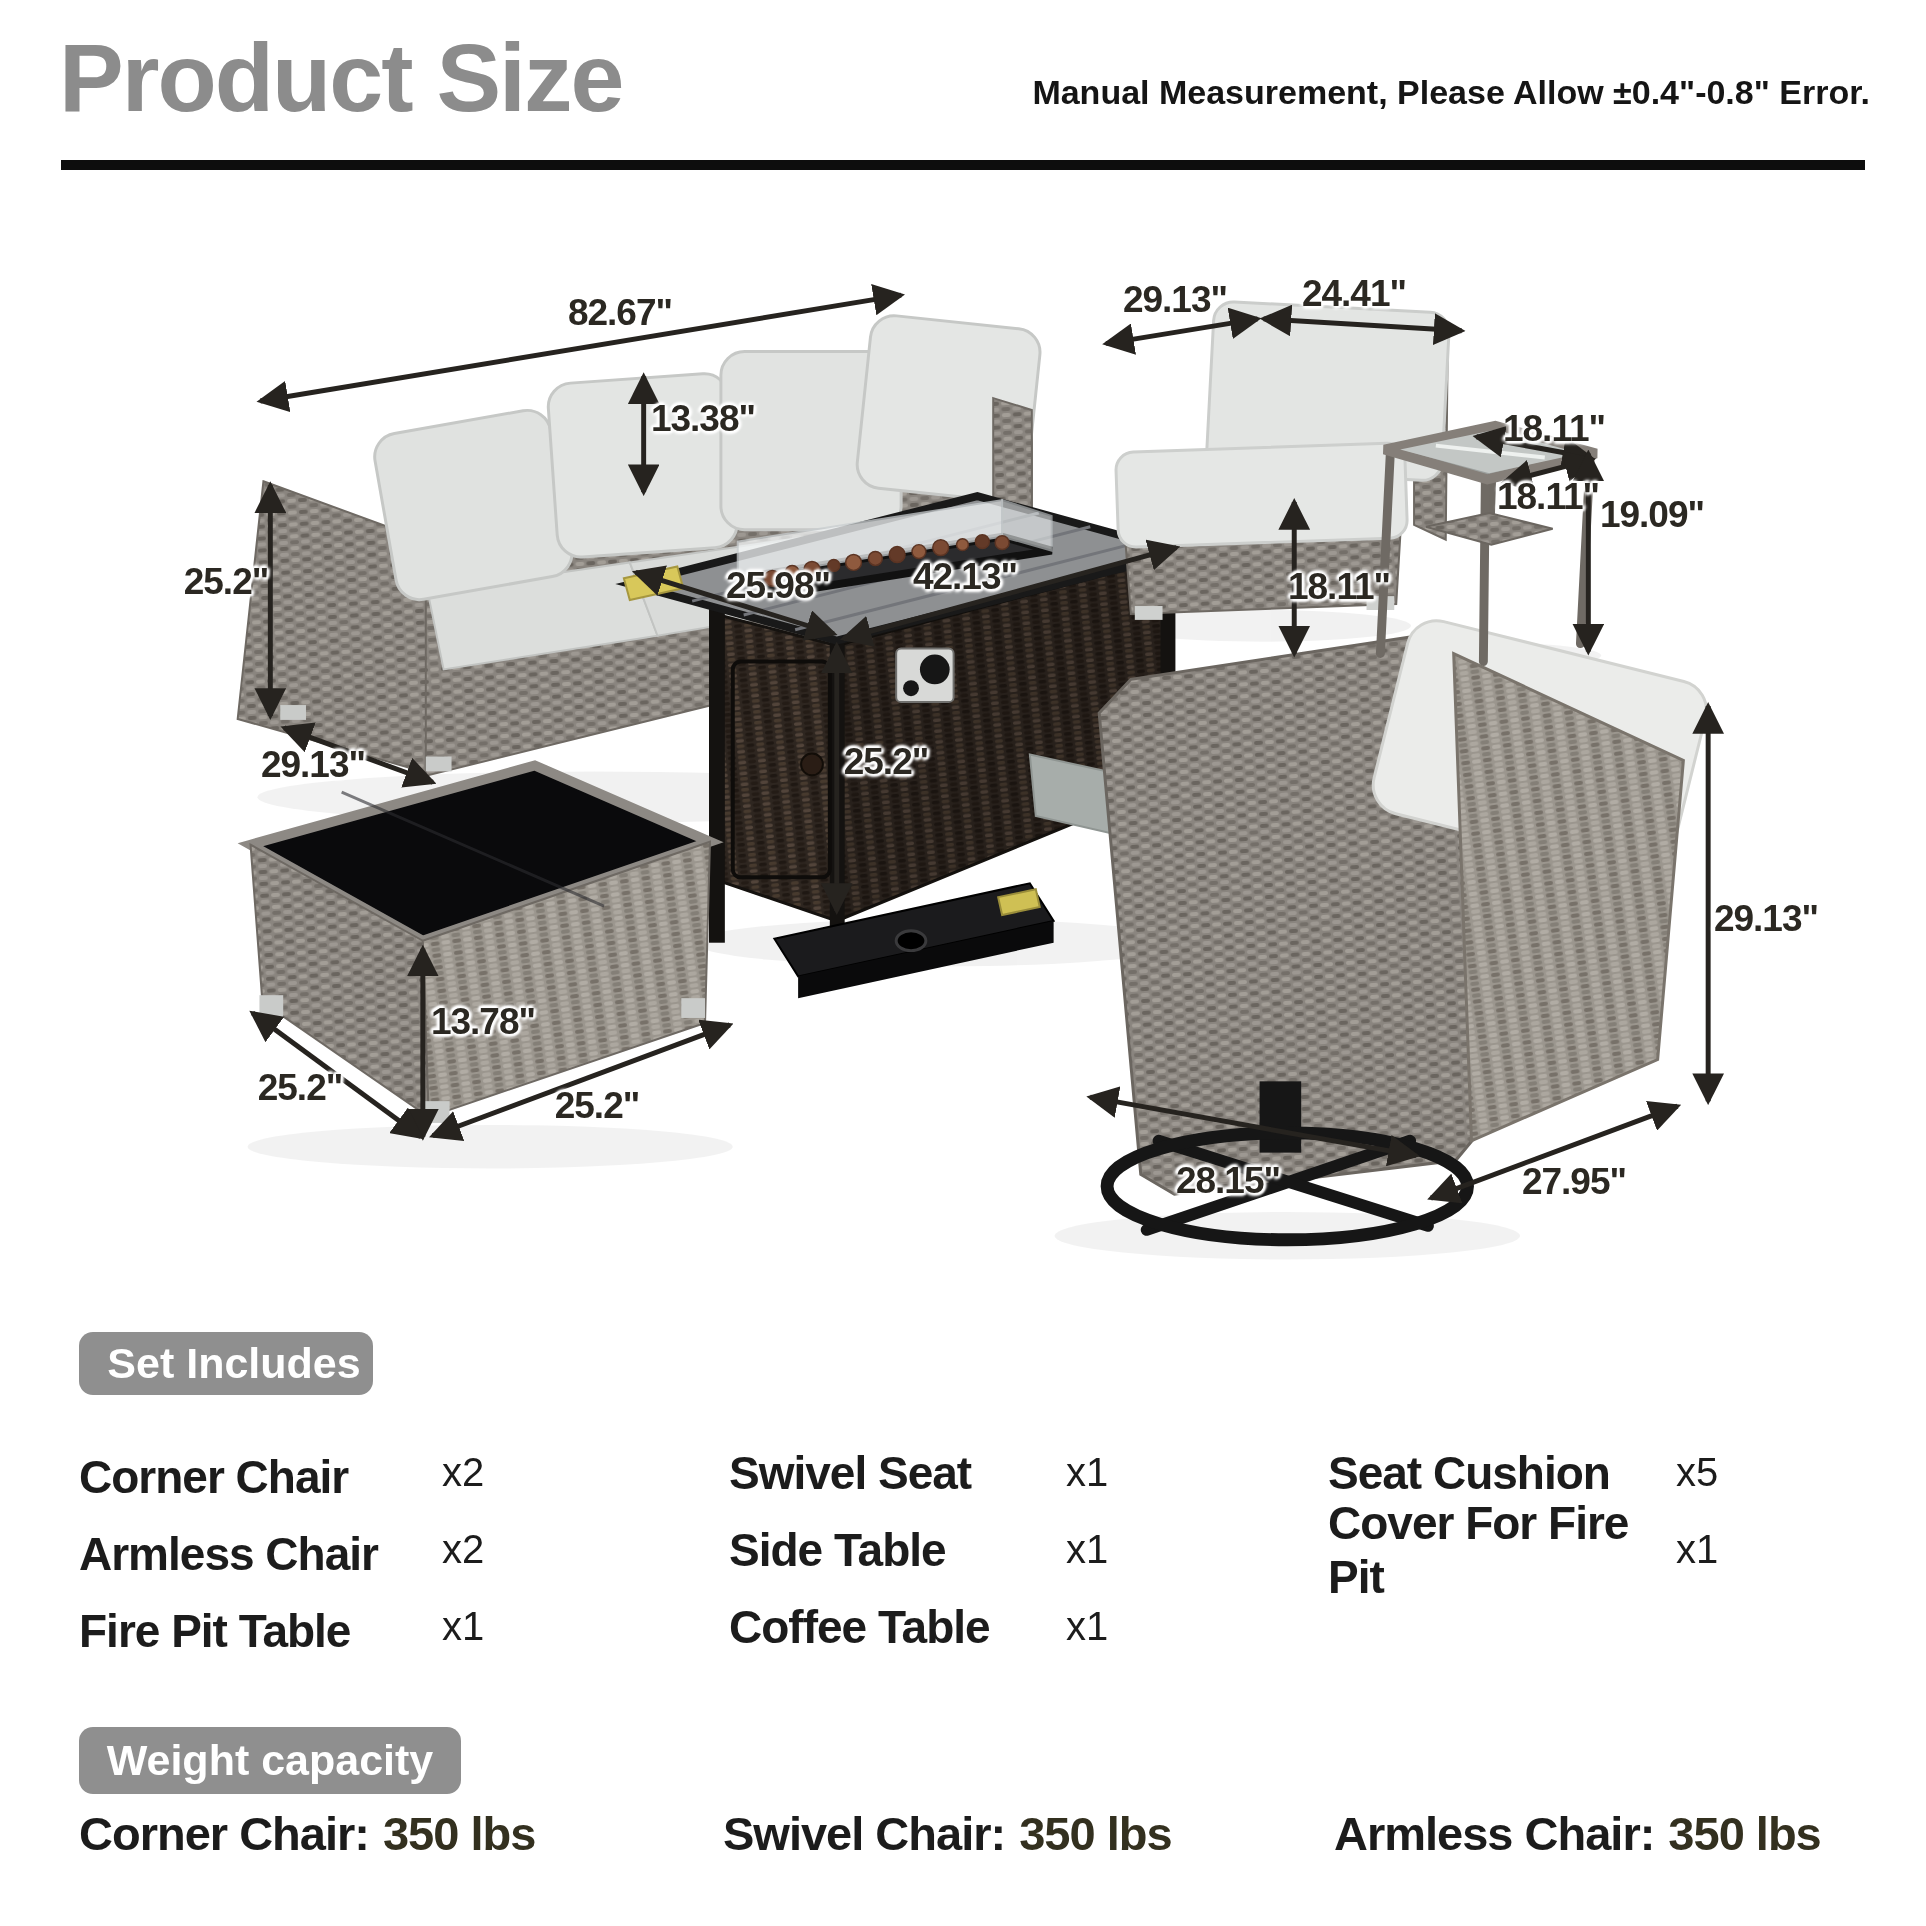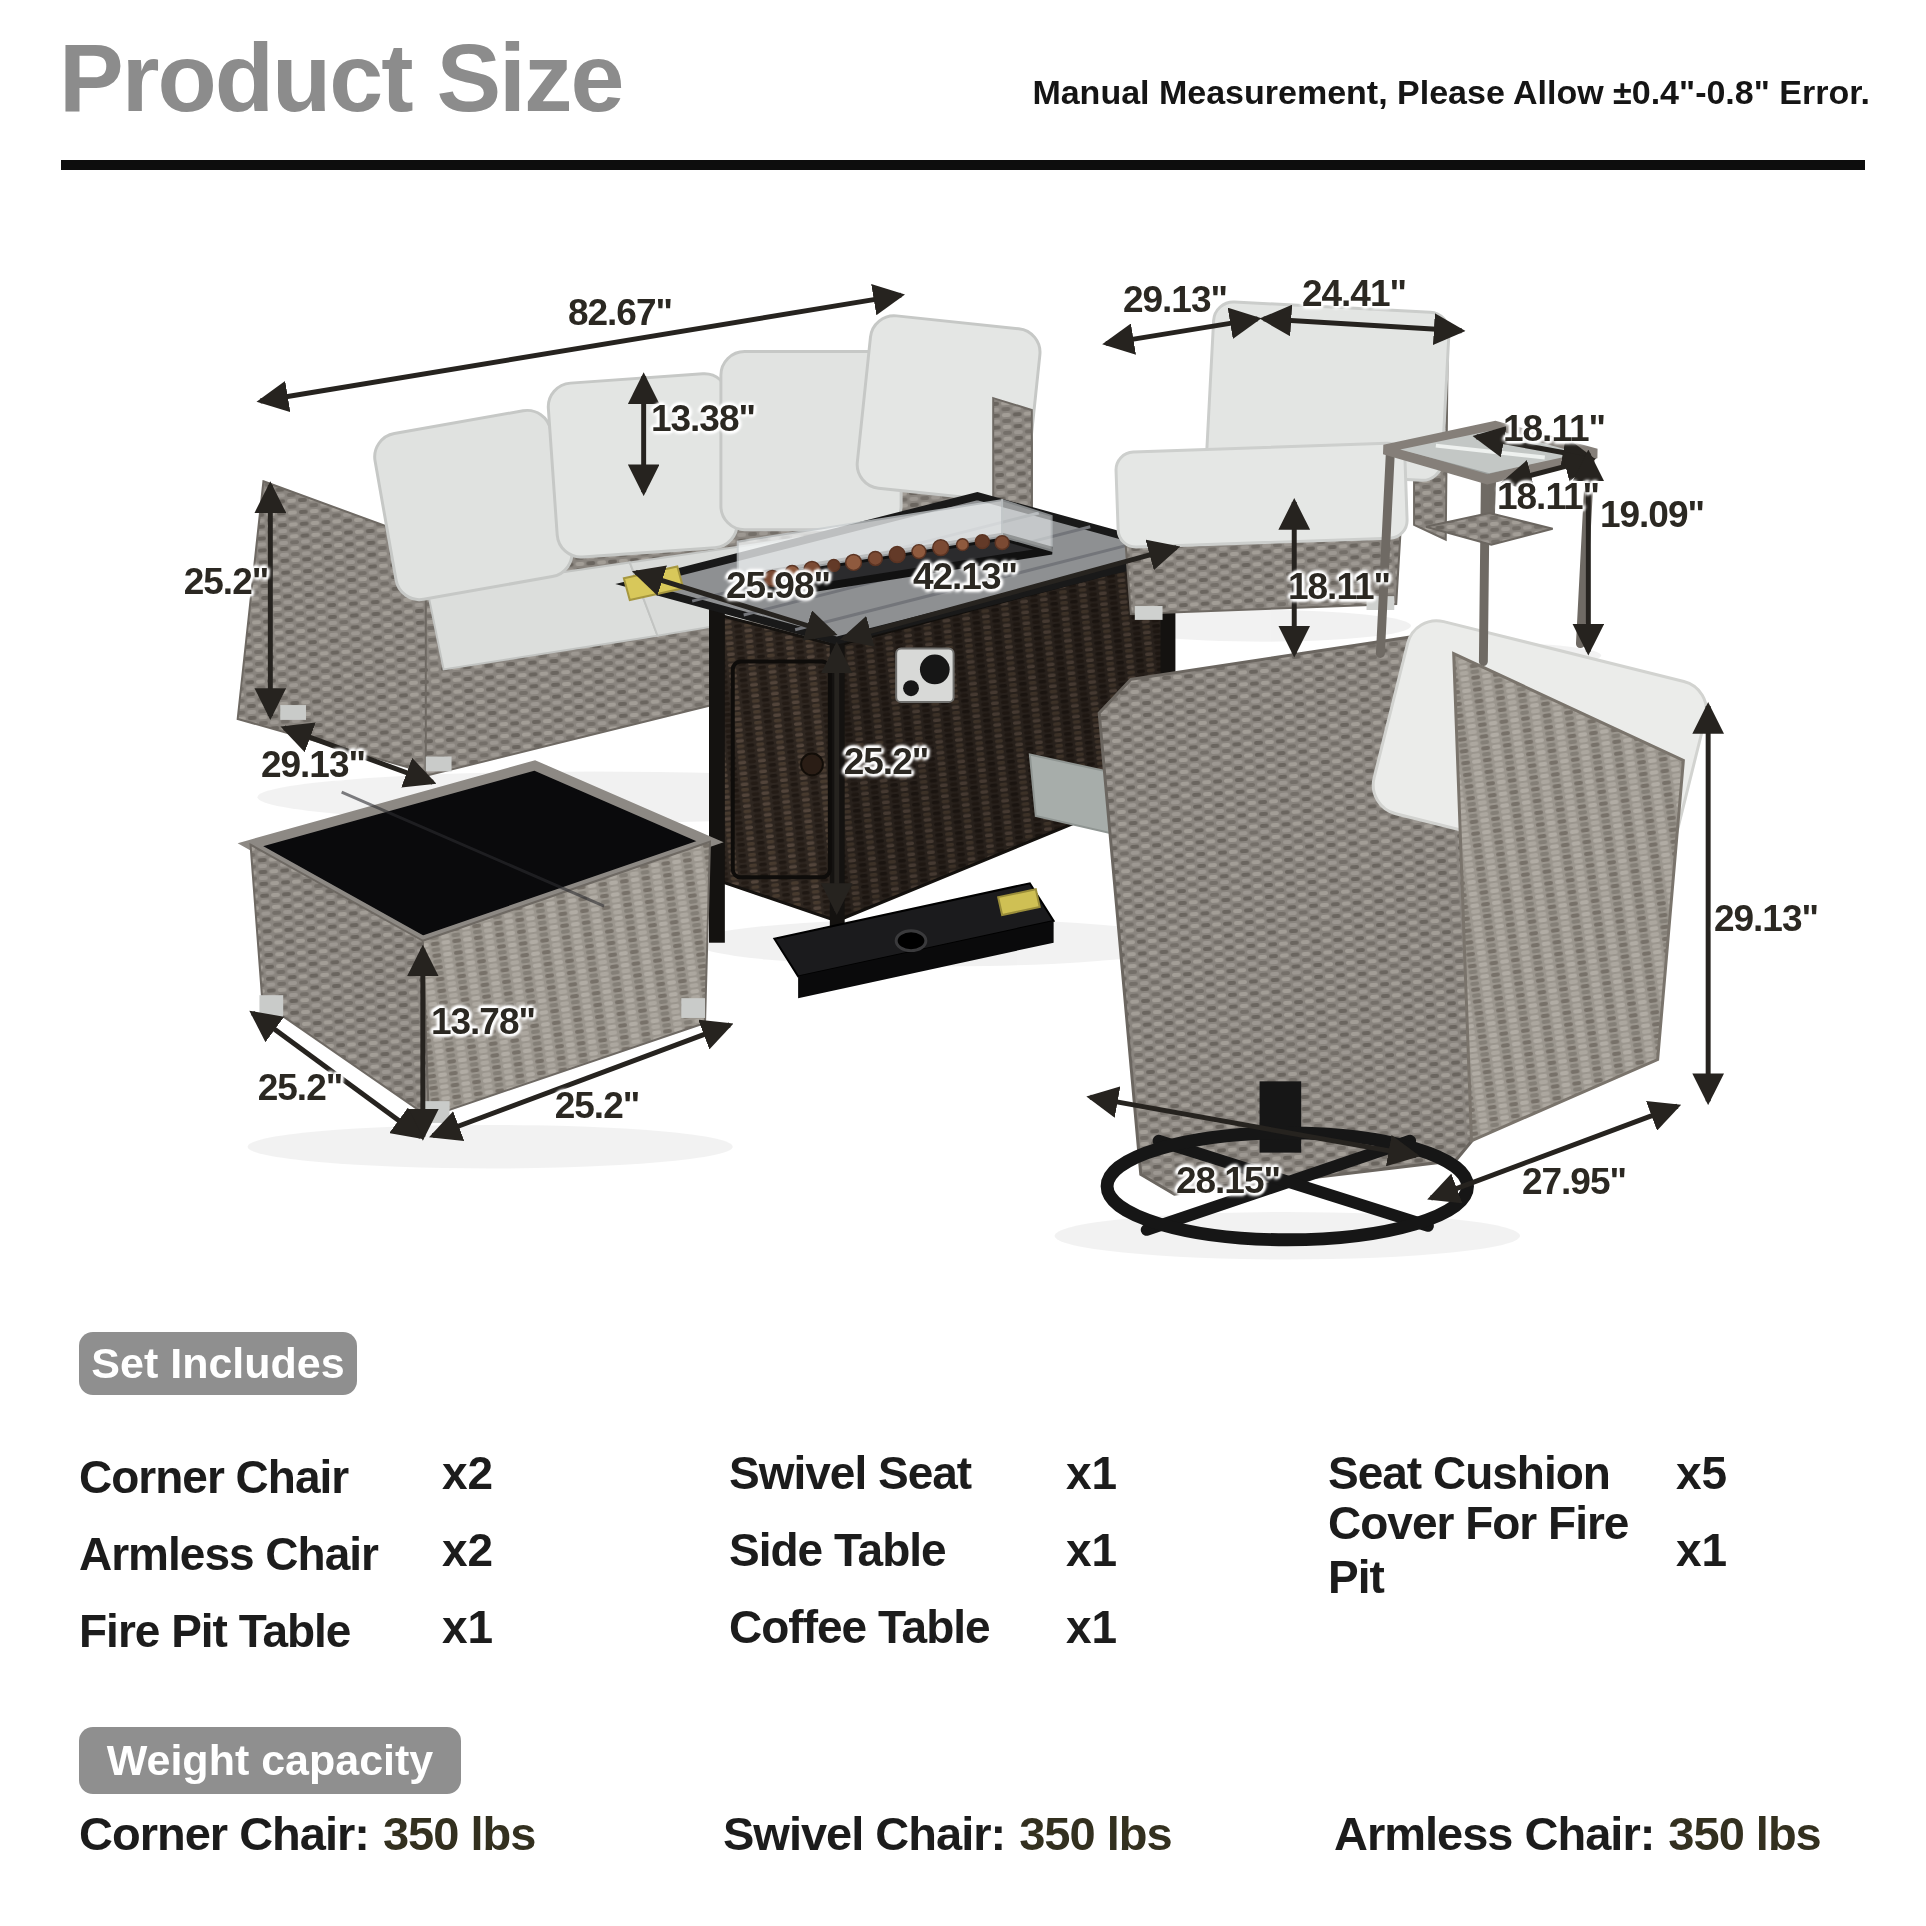--- a/index.html
+++ b/index.html
@@ -19,28 +19,28 @@
   
   .dim{position:absolute;transform:translate(-50%,-50%);
        font-size:37px;font-weight:700;color:#2b2822;letter-spacing:-1px;
        white-space:nowrap;
        text-shadow:-3px 0 3px #fff,3px 0 3px #fff,0 -3px 3px #fff,0 3px 3px #fff,
                    -2px -2px 2px #fff,2px 2px 2px #fff;}
 
   
   .badge{background:#8f8f8f;color:#fff;font-weight:700;border-radius:14px;
          display:flex;align-items:center;justify-content:center;}
-  .badge.set{left:79px;top:1332px;width:278px;height:63px;font-size:43px;}
+  .badge.set{left:79px;top:1332px;width:278px;height:63px;font-size:43px;padding-left:16px;}
   .badge.weight{left:79px;top:1707px;width:382px;height:67px;font-size:43px;margin-top:20px;}
 
   
   .inc-col{position:absolute;top:1434px;display:flex;flex-direction:column;}
   .inc-col .row{display:flex;height:77px;align-items:center;}
   .inc-col .name{font-size:46px;font-weight:700;color:#1c1c1c;letter-spacing:-1px;}
-  .inc-col .qty{font-size:46px;font-weight:700;color:#1c1c1c;}
+  .inc-col .qty{font-size:40px;font-weight:400;color:#1c1c1c;}
   .col1{left:79px;}  .col1 .name{width:363px;margin-top:8px;}
   .col2{left:729px;} .col2 .name{width:337px;}
   .col3{left:1328px;}.col3 .name{width:348px;}
 
   
   .wc{position:absolute;top:1806px;font-size:47px;font-weight:700;
       color:#1c1c1c;letter-spacing:-1px;white-space:nowrap;}
   .wc .val{color:#33301f;padding-left:14px;}
   .wc1{left:79px;} .wc2{left:723px;} .wc3{left:1334px;}
 </style>

